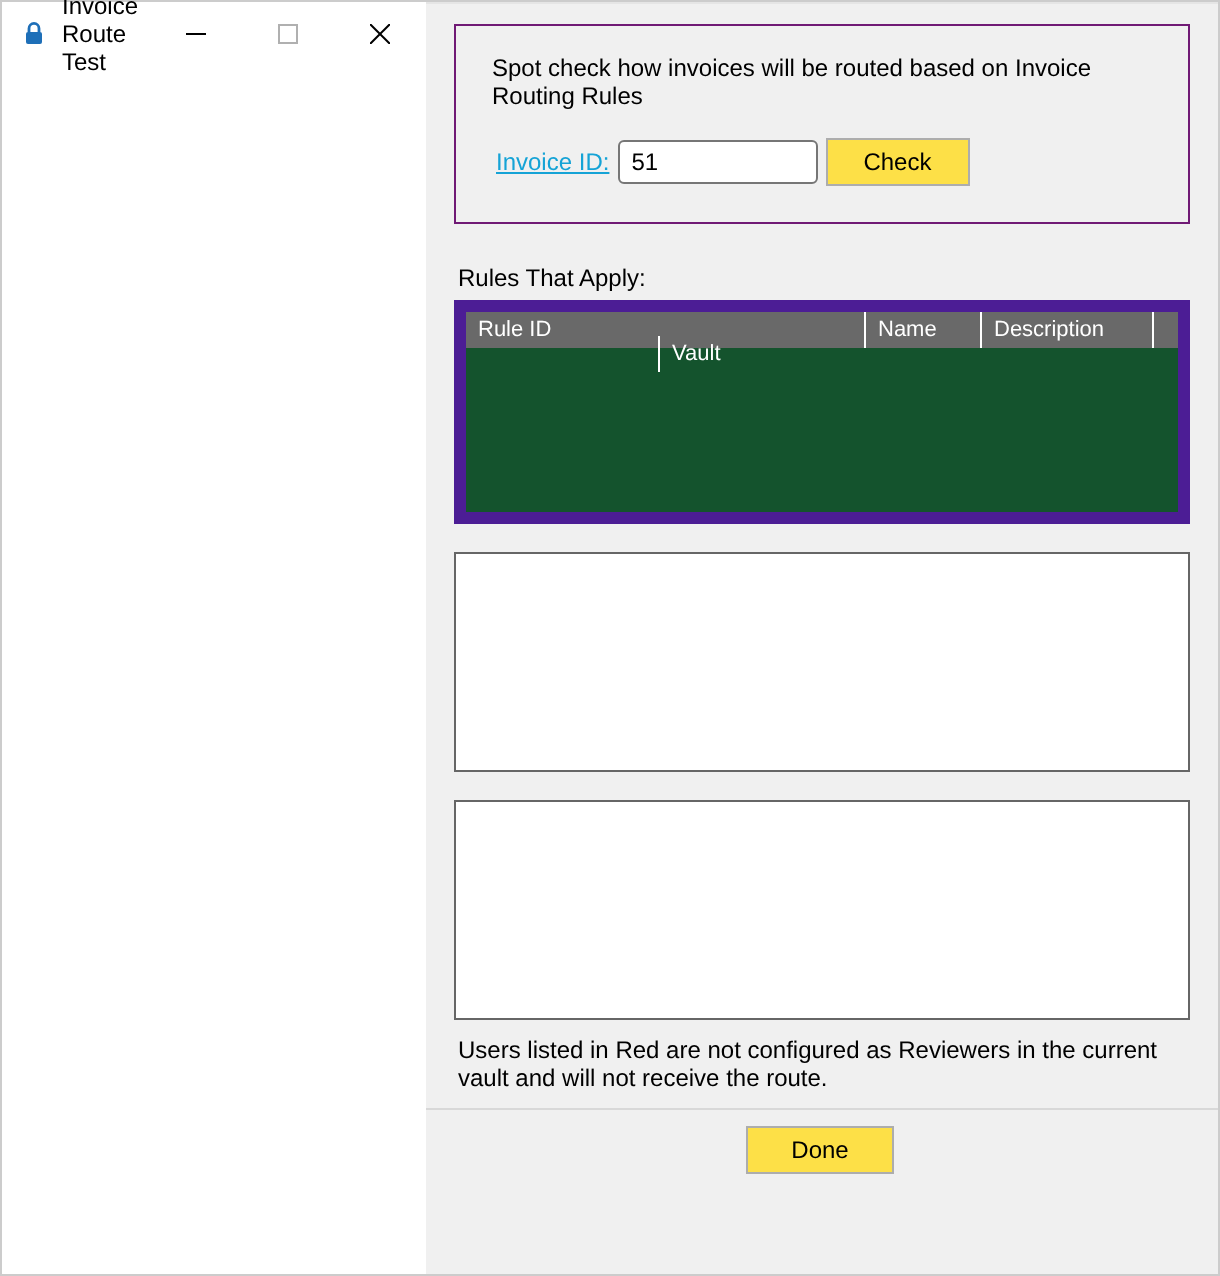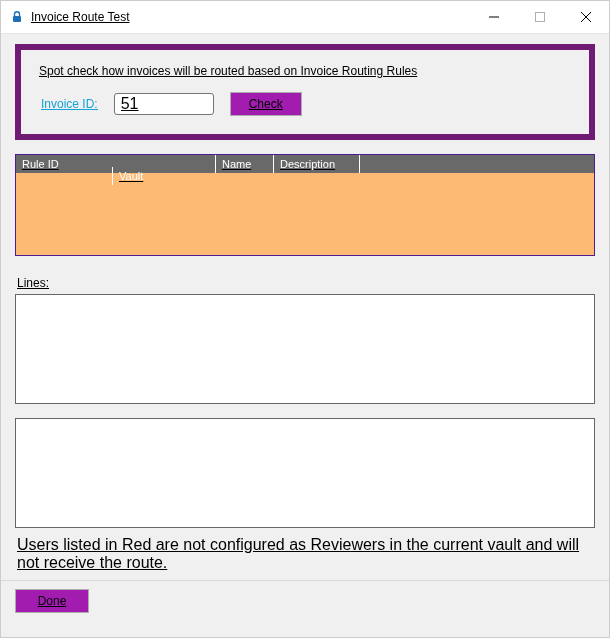--- a/index.html
+++ b/index.html
@@ -12,22 +12,21 @@
     width: 610px;
     height: 638px;
     overflow: hidden;
   }
   .window {
     width: 610px;
     height: 638px;
     border: 1px solid #ccc;
     background: #fff;
     display: flex;
-    flex-direction: column;
-    text-decoration: underline;
+    flex-direction: row;
   }
   .titlebar {
     height: 32px;
     display: flex;
     align-items: center;
     padding-left: 8px;
     background: #fff;
   }
   .titlebar-icon {
     width: 16px;
@@ -57,72 +56,72 @@
   .win-btn.disabled { color: #b0b0b0; }
   .content {
     flex: 1;
     background: #f0f0f0;
     padding: 10px 14px 8px 14px;
     border-top: 1px solid #e5e5e5;
     display: flex;
     flex-direction: column;
   }
   .groupbox {
-    border: 6px solid #701a75;
+    border: 1px solid #701a75;
     padding: 14px 16px 18px 16px;
     position: relative;
     margin-bottom: 14px;
   }
   .group-desc {
     font-size: 12px;
     color: #000;
     margin: 0 0 14px 2px;
   }
   .input-row {
     display: flex;
     align-items: center;
-    gap: 16px;
+    gap: 4px;
     margin-left: 4px;
   }
   .link-label {
     color: #15a3d6;
     text-decoration: underline;
     font-size: 12px;
     cursor: pointer;
   }
   .text-input {
     width: 100px;
     height: 22px;
     border: 1px solid #767676;
     border-radius: 3px;
     padding: 0 6px;
-    font-size: 16px;
+    font-size: 12px;
     font-family: inherit;
     outline: none;
     background: #fff;
   }
   .btn {
     height: 24px;
     min-width: 72px;
     border: 1px solid #adadad;
     border-radius: 0;
-    background: #a21caf;
+    background: #fde047;
     font-size: 12px;
     font-family: inherit;
     cursor: pointer;
     padding: 0 14px;
   }
   .section-label {
     font-size: 12px;
     color: #000;
     margin: 6px 0 4px 2px;
   }
   .grid-box {
-    border: 1px solid #4c1d95;
-    background: #fdba74;
+    border: 6px solid #4c1d95;
+    background: #14532d;
   }
   .table-header {
     background: #696969;
     color: #fff;
     height: 18px;
     display: flex;
     align-items: center;
     font-size: 11px;
   }
   .th {
@@ -140,32 +139,32 @@
   .th-desc   { width: 86px; }
   .th-rest   { flex: 1; }
   .table-body { height: 82px; }
   .plain-box {
     border: 1px solid #666;
     background: #fff;
   }
   .lines-box { height: 110px; }
   .recip-box { height: 110px; }
   .footnote {
-    font-size: 16px;
+    font-size: 12px;
     color: #000;
     margin: 8px 0 2px 2px;
   }
   .hr {
     border: none;
     border-top: 1px solid #d8d8d8;
     margin: 6px -14px 8px -14px;
   }
   .footer {
     display: flex;
-    justify-content: flex-start;
+    justify-content: center;
     padding-right: 2px;
     padding-bottom: 2px;
   }
   .done-btn { min-width: 74px; }
   svg { display: block; }
 </style>
 </head>
 <body>
 
 <div class="window">
@@ -202,34 +201,34 @@
 
     <div class="groupbox">
       <div class="group-desc">Spot check how invoices will be routed based on Invoice Routing Rules</div>
       <div class="input-row">
         <span class="link-label">Invoice ID:</span>
         <input class="text-input" type="text" value="51" style="">
         <button class="btn">Check</button>
       </div>
     </div>
 
+    <div class="section-label">Rules That Apply:</div>
     <div class="grid-box">
       <div class="table-header">
         <div class="th th-ruleid">Rule ID</div>
         <div class="th th-vault">Vault</div>
         <div class="th th-name">Name</div>
         <div class="th th-desc">Description</div>
         <div class="th th-rest"></div>
       </div>
       <div class="table-body"></div>
     </div>
 
     <div style="height:14px"></div>
 
-    <div class="section-label">Lines:</div>
     <div class="plain-box lines-box"></div>
 
     <div style="height:14px"></div>
 
     <div class="plain-box recip-box"></div>
 
     <div class="footnote">Users listed in Red are not configured as Reviewers in the current vault and will not receive the route.</div>
 
     <hr class="hr">
 

